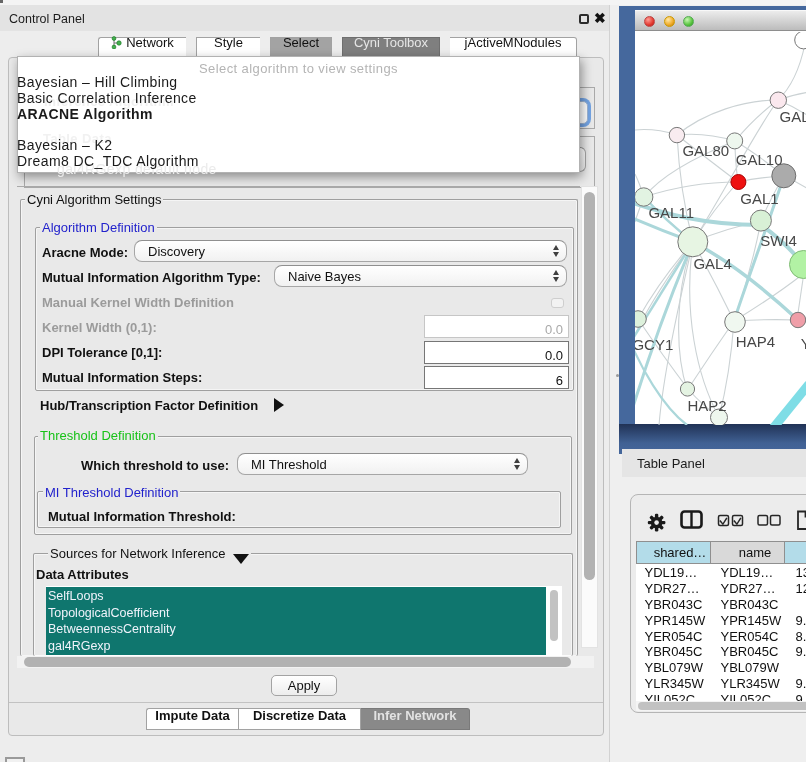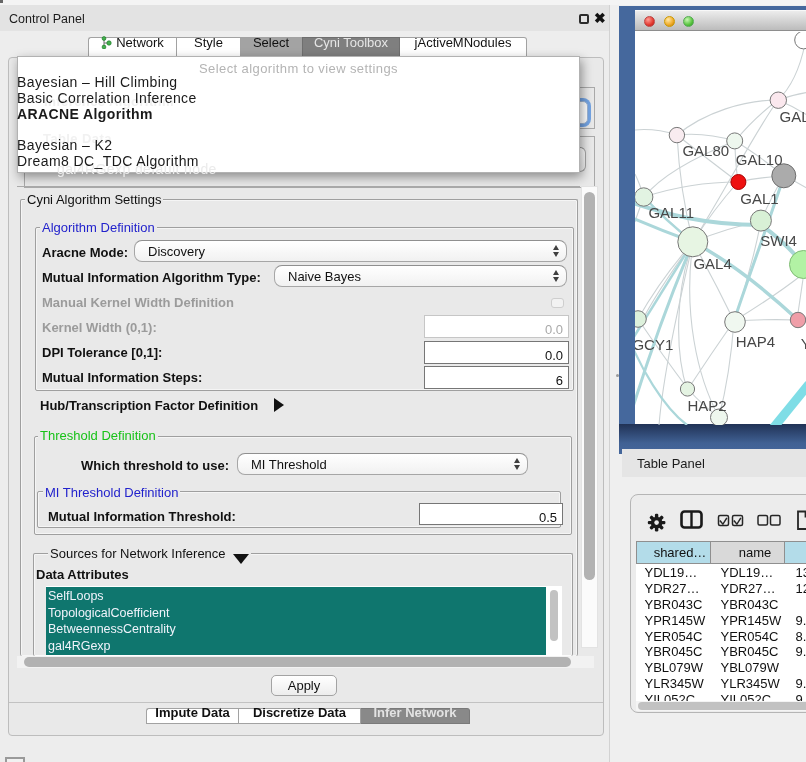--- a/index.html
+++ b/index.html
@@ -13,21 +13,21 @@
   border-radius:8px; background:linear-gradient(#ffffff,#f1f1f1);
   font-size:13px; color:#111;
 }
 .combo .ct { position:absolute; left:13px; top:50%; transform:translateY(-50%); }
 .updn { position:absolute; right:7.5px; top:50%; transform:translateY(-50%); width:6px; height:12px; }
 .updn:before { content:""; position:absolute; left:0; top:0; border-left:3px solid transparent; border-right:3px solid transparent; border-bottom:5px solid #3f3f3f; }
 .updn:after { content:""; position:absolute; left:0; bottom:0; border-left:3px solid transparent; border-right:3px solid transparent; border-top:5px solid #3f3f3f; }
 .field { position:absolute; background:#fff; border:1px solid #767676; font-size:13px; color:#111; text-align:right; padding:6px 5px 0 0; }
 .group { position:absolute; border:1px solid #9f9f9f; border-radius:2px; box-shadow:inset 0 0 0 1px rgba(255,255,255,.55); }
 .gtitle { position:absolute; background:#e9e9e9; padding:0 2px; font-size:13px; line-height:13px; }
-#toptabs > div { padding-bottom:8px; }
+#toptabs > div { padding-bottom:8px;margin-left:10px; }
 #bottabs > div { padding-bottom:7px; }
 </style>
 </head>
 <body>
 
 <div class="abs" style="left:0;top:0;width:806px;height:5px;background:#f4f4f4;"></div>
 <div class="abs" style="left:0;top:0;width:3px;height:3px;background:#666;"></div>
 
 <div class="abs" style="left:610px;top:5px;width:196px;height:757px;background:#efefef;"></div>
 
@@ -104,21 +104,20 @@
   <div class="lbl abs" style="left:81px;top:458px;">Which threshold to use:</div>
   <div class="combo" style="left:237px;top:453px;width:291px;height:22px;">
       <span class="ct">MI Threshold</span>
       <span class="updn"></span>
     </div>
 
   <div class="group" style="left:37px;top:491px;width:524px;height:37px;"></div>
   <div class="gtitle" style="left:43px;top:486px;color:#2222cc;">MI Threshold Definition</div>
 
   <div class="lbl abs" style="left:48px;top:509px;">Mutual Information Threshold:</div>
-  <div class="field" style="left:419px;top:503px;width:144px;height:22px;">0.5</div>
 
   <div class="group" style="left:33px;top:553px;width:540px;height:103px;border-bottom:none;"></div>
   <div class="gtitle" style="left:48px;top:547px;color:#111;">Sources for Network Inference <span style="display:inline-block;width:0;height:0;border-left:8px solid transparent;border-right:8px solid transparent;border-top:10px solid #111;vertical-align:-6px;margin-left:4px;"></span></div>
 
   <div class="lbl abs" style="left:36px;top:567px;">Data Attributes</div>
 
   <div class="abs" style="left:46px;top:586px;width:516px;height:70px;background:#fff;overflow:hidden;">
     <div class="abs" style="left:0;top:1px;width:499.5px;height:68px;background:#0f766e;color:#f0f3fb;font-size:12.5px;">
       <div style="height:16.6px;padding:2px 0 0 2px;">SelfLoops</div>
       <div style="height:16.6px;padding:2px 0 0 2px;">TopologicalCoefficient</div>
@@ -130,21 +129,21 @@
 
   <div class="abs" style="left:581px;top:186px;width:17px;height:462px;background:#fbfbfb;border:1px solid #e3e3e3;"></div>
   <div class="abs" style="left:583.5px;top:192px;width:11px;height:388px;background:#b2b2b2;border-radius:6px;"></div>
   <div class="abs" style="left:17px;top:656px;width:577px;height:12px;background:#f2f2f2;"></div>
   <div class="abs" style="left:24px;top:657px;width:547px;height:10px;background:#b2b2b2;border-radius:5px;"></div>
 
   <div class="abs" style="left:9px;top:702px;width:594px;height:1px;background:#c2c2c2;"></div>
 
   <div class="abs" style="left:271px;top:675px;width:66px;height:21px;border:1px solid #a3a3a3;border-radius:5px;background:linear-gradient(#ffffff,#ededed);font-size:13px;color:#111;text-align:center;line-height:19px;">Apply</div>
 
-  <div class="abs" style="left:146px;top:708px;height:16px;display:flex;font-size:13px;font-weight:bold;color:#111;" id="bottabs">
+  <div class="abs" style="left:146px;top:708px;height:22px;display:flex;font-size:13px;font-weight:bold;color:#111;" id="bottabs">
     <div style="width:92px;background:#fff;border:1px solid #a2a2a2;border-right:none;border-radius:3px 0 0 0;display:flex;align-items:center;justify-content:center;">Impute Data</div>
     <div style="width:123px;background:#fff;border:1px solid #a2a2a2;display:flex;align-items:center;justify-content:center;">Discretize Data</div>
     <div style="width:109px;background:#898989;border:1px solid #7a7a7a;border-left:none;border-radius:0 3px 0 0;color:#e3e3e3;display:flex;align-items:center;justify-content:center;">Infer Network</div>
   </div>
 
   <div class="abs" style="left:17px;top:56px;width:563px;height:117px;background:#fff;border:1px solid #b2b2b2;box-shadow:2px 4px 10px rgba(0,0,0,.4);font-size:14px;letter-spacing:0.4px;color:#1a1a1a;">
     <div style="position:absolute;left:0;top:4px;width:100%;text-align:center;color:#b4b4b4;font-size:13px;">Select algorithm to view settings</div>
     <div style="position:absolute;left:26px;top:37px;color:#f0f0f0;font-weight:bold;font-size:13px;">Inference Algorithm</div>
     <div style="position:absolute;left:25px;top:74px;color:#f1f1f1;font-weight:bold;font-size:13px;">Table Data</div>
     <div style="position:absolute;left:39px;top:104px;color:#ebebeb;">gal4RGexp default node</div>

